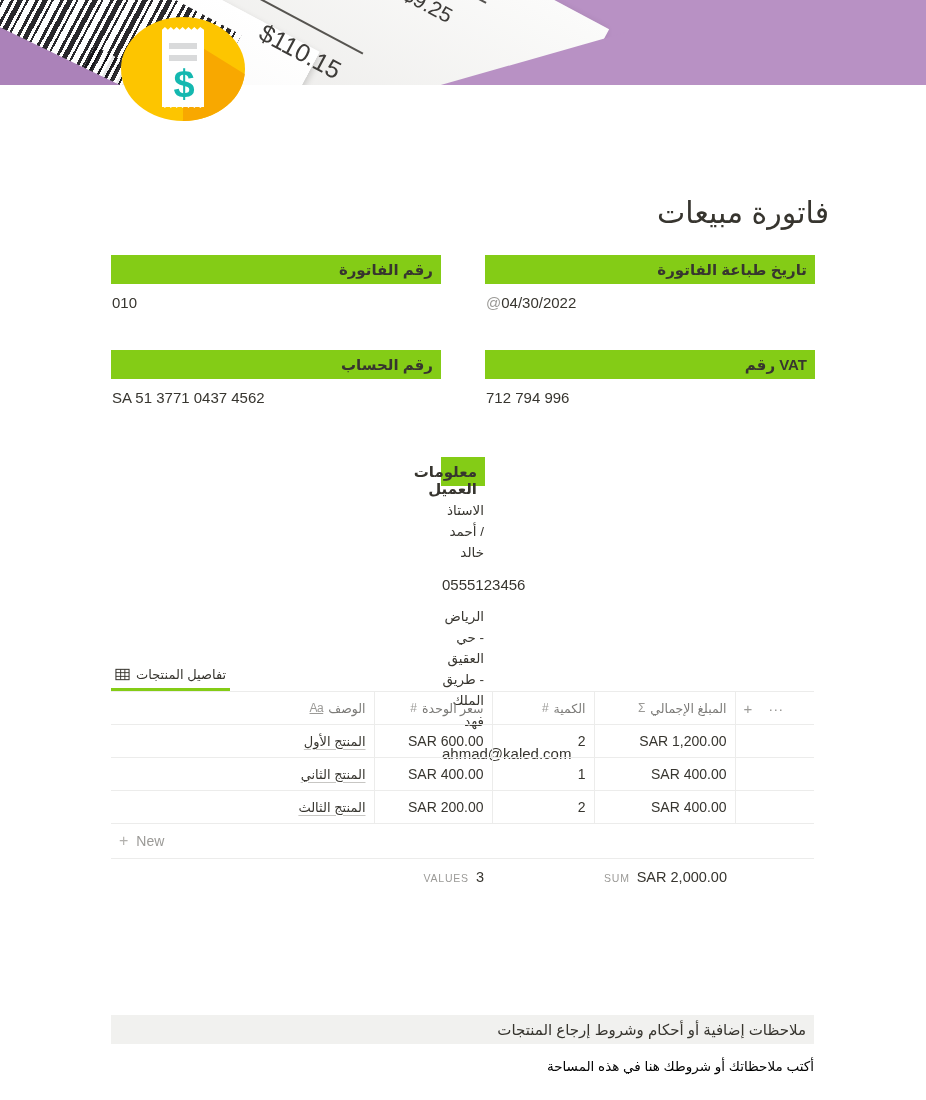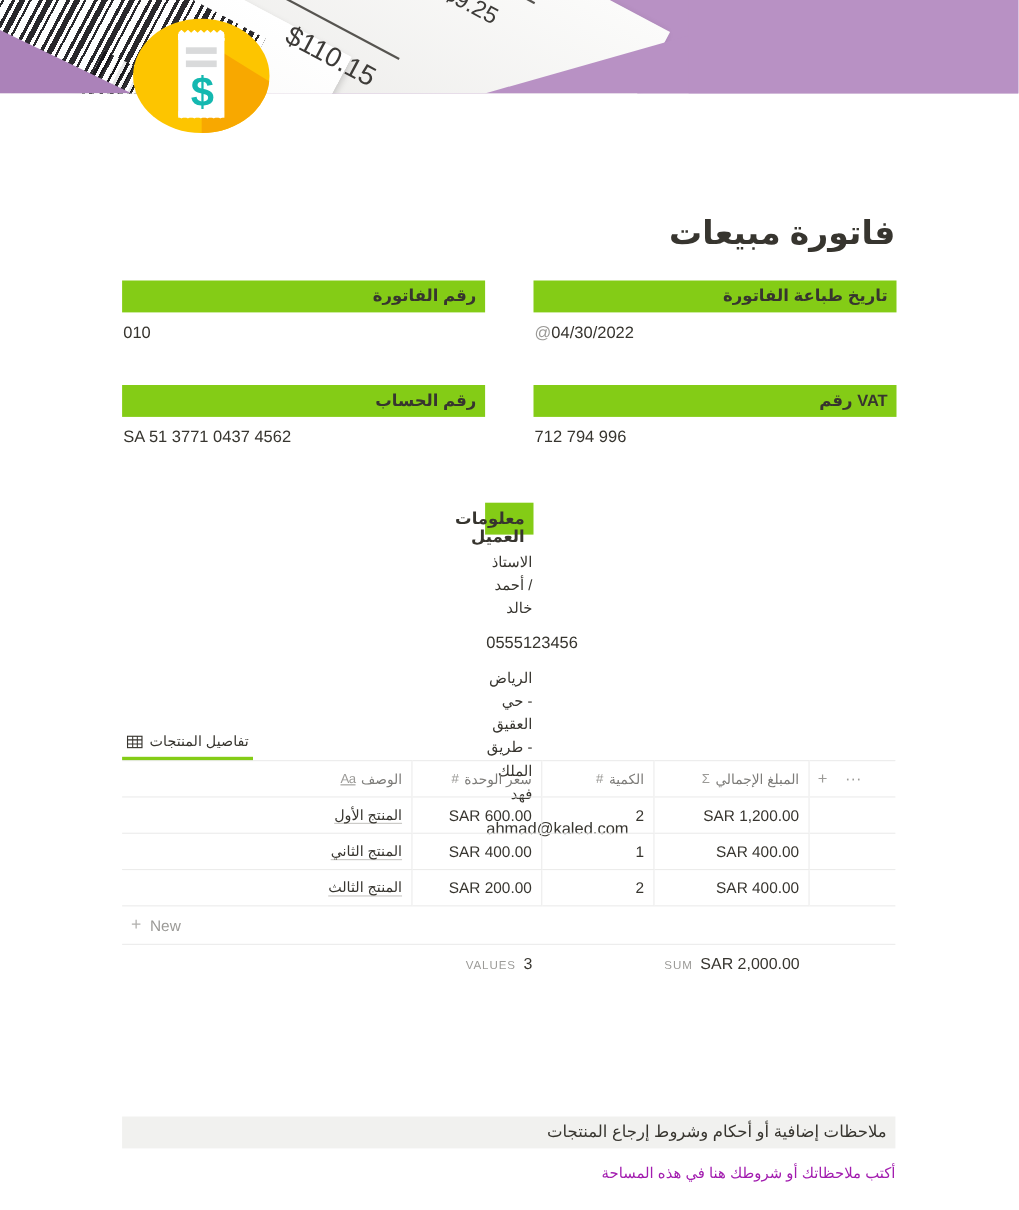--- a/index.html
+++ b/index.html
@@ -201,23 +201,23 @@
   }
 
   
   .doc {
     position: absolute;
     left: 0; top: 85px;
     width: 926px;
   }
   .page-title {
     position: absolute;
-    left: 111px; top: 90px;
+    left: 126px; top: 90px;
     font-size: 30px;
-    font-weight: 700;
+    font-weight: 400;
     color: #37352f;
     direction: rtl;
     text-align: right;
     width: 703px;
     letter-spacing: 0;
   }
 
   
   .field-grid {
     position: absolute;
@@ -421,21 +421,21 @@
     height: 29px;
     line-height: 17px;
   }
   .notes-body {
     position: absolute;
     left: 111px; top: 972px;
     width: 703px;
     direction: rtl;
     text-align: right;
     font-size: 13.5px;
-    color: #a21caf;
+    color: #000000;
     line-height: 20px;
   }
 </style>
 </head>
 <body>
 
 <div class="cover">
   <div class="cover-photo">
     <div class="receipt-sheet sheet-b"></div>
     <div class="receipt-sheet sheet-a"></div>

